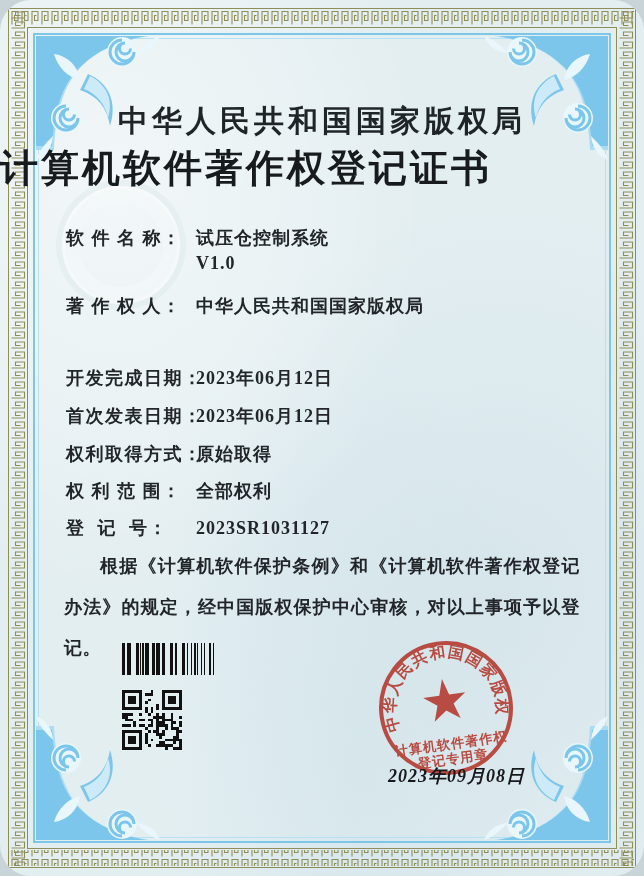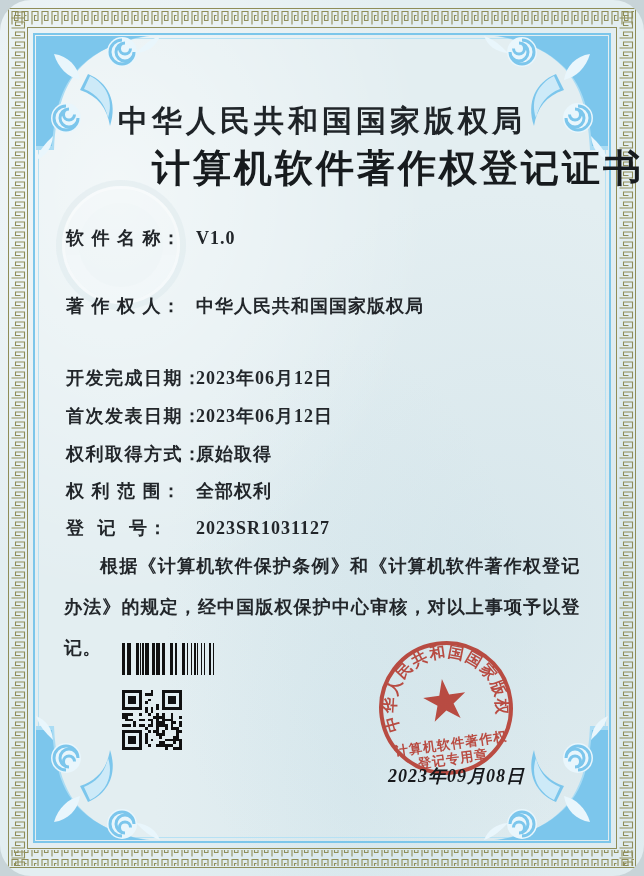--- a/index.html
+++ b/index.html
@@ -25,21 +25,21 @@
     box-shadow:0 0 0 6px rgba(196,216,224,0.25), inset 0 0 0 14px rgba(255,255,255,0.18);
     opacity:.8;
   }
   .t1{
     position:absolute;left:0;right:0;top:101px;
     text-align:center;font-size:30px;font-weight:600;letter-spacing:4px;
     color:#1f2428;
   }
   .t2{
     position:absolute;left:0;right:0;top:143px;
-    text-align:right;font-size:38px;font-weight:700;letter-spacing:3px;
+    text-align:left;font-size:38px;font-weight:700;letter-spacing:3px;
     color:#171b1e;
   }
   .certno{
     position:absolute;right:54px;top:190px;
     font-size:15px;font-weight:700;letter-spacing:0.5px;color:#22262a;
   }
   .certno .gap{display:inline-block;width:14px;}
   .row{position:absolute;left:0;top:0;width:100%;font-size:18px;}
   .row .lbl{
     position:absolute;left:66px;top:0;
@@ -117,20 +117,21 @@
 
   <div class="watermark"></div>
 
   <div class="t1">中华人民共和国国家版权局</div>
   <div class="t2">计算机软件著作权登记证书</div>
 
 
   <div class="row r0">
     <span class="lbl">软 件 名 称：</span>
     <span class="val">
+      <div>试压仓控制系统</div>
       <div>V1.0</div>
     </span>
   </div>
   <div class="row r1">
     <span class="lbl">著 作 权 人：</span>
     <span class="val">中华人民共和国国家版权局</span>
   </div>
   <div class="row r2">
     <span class="lbl">开发完成日期：</span>
     <span class="val">2023年06月12日</span>

